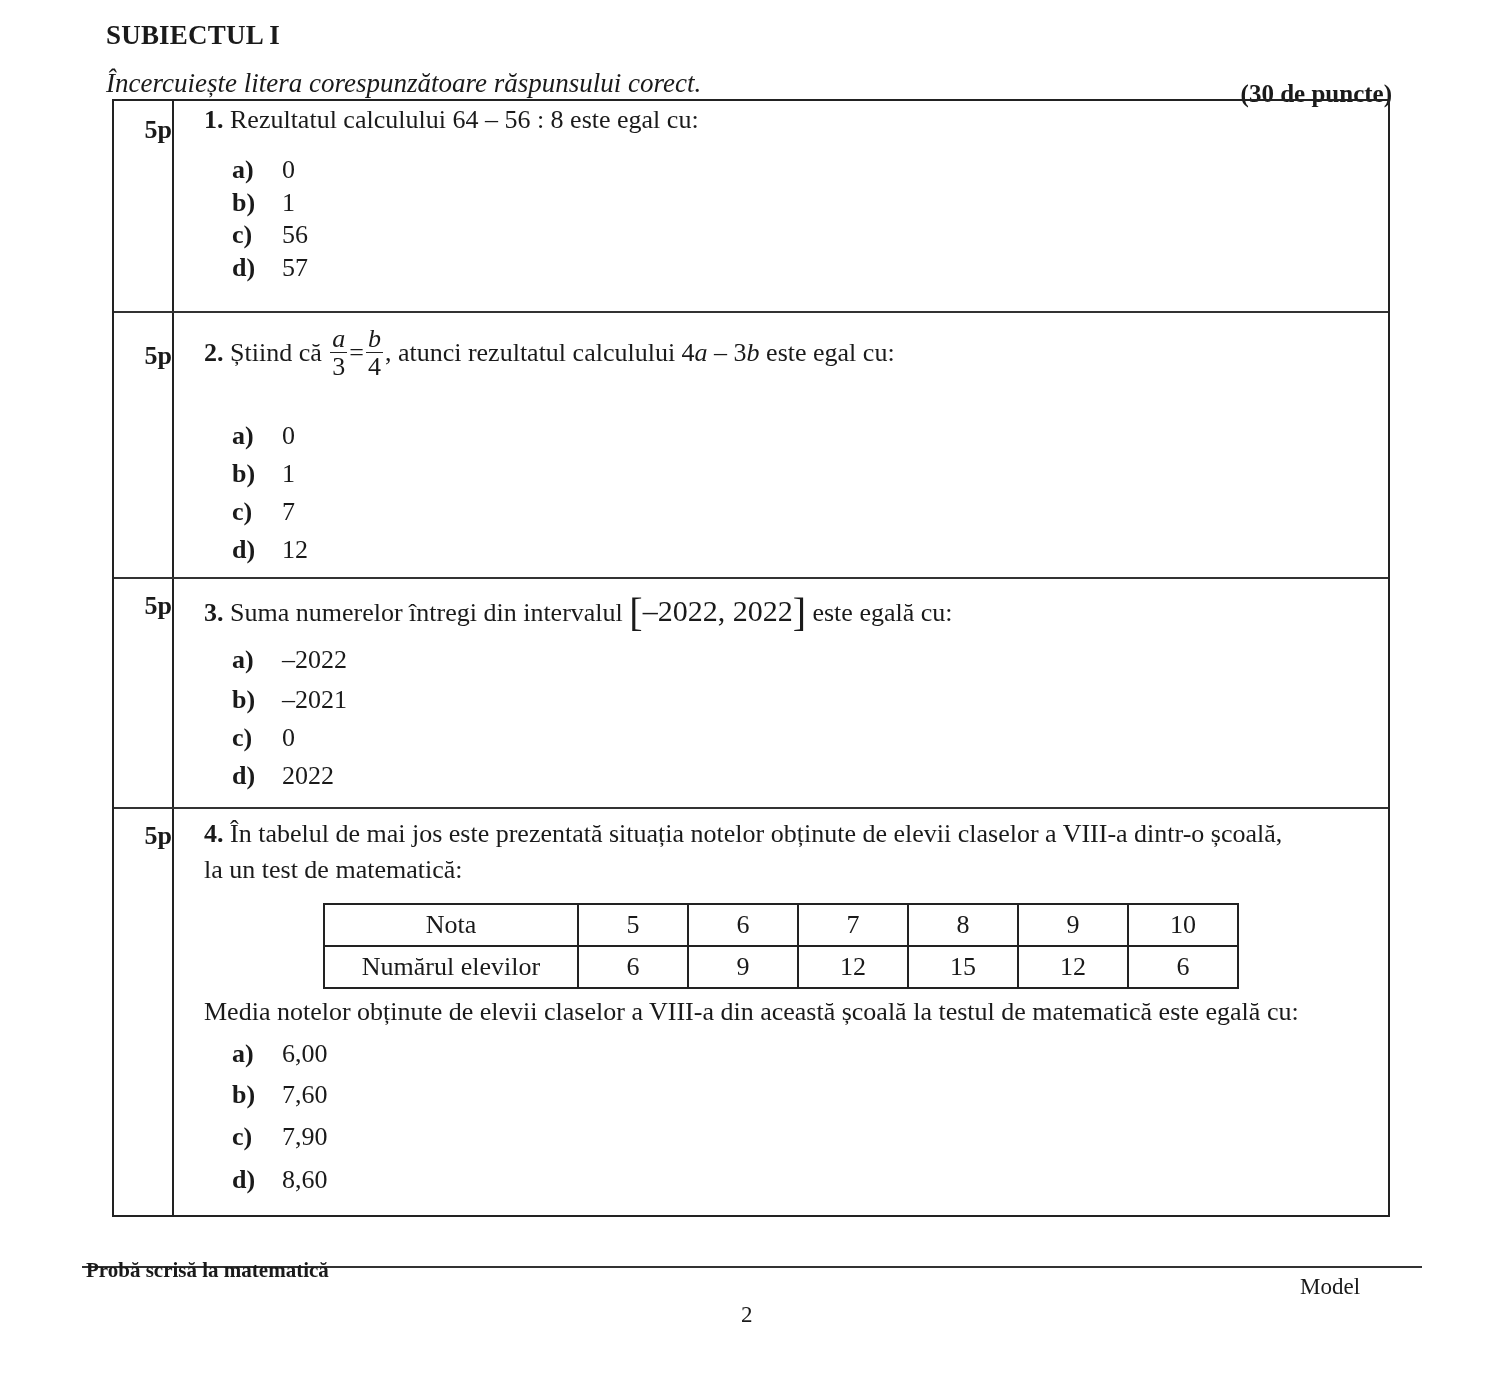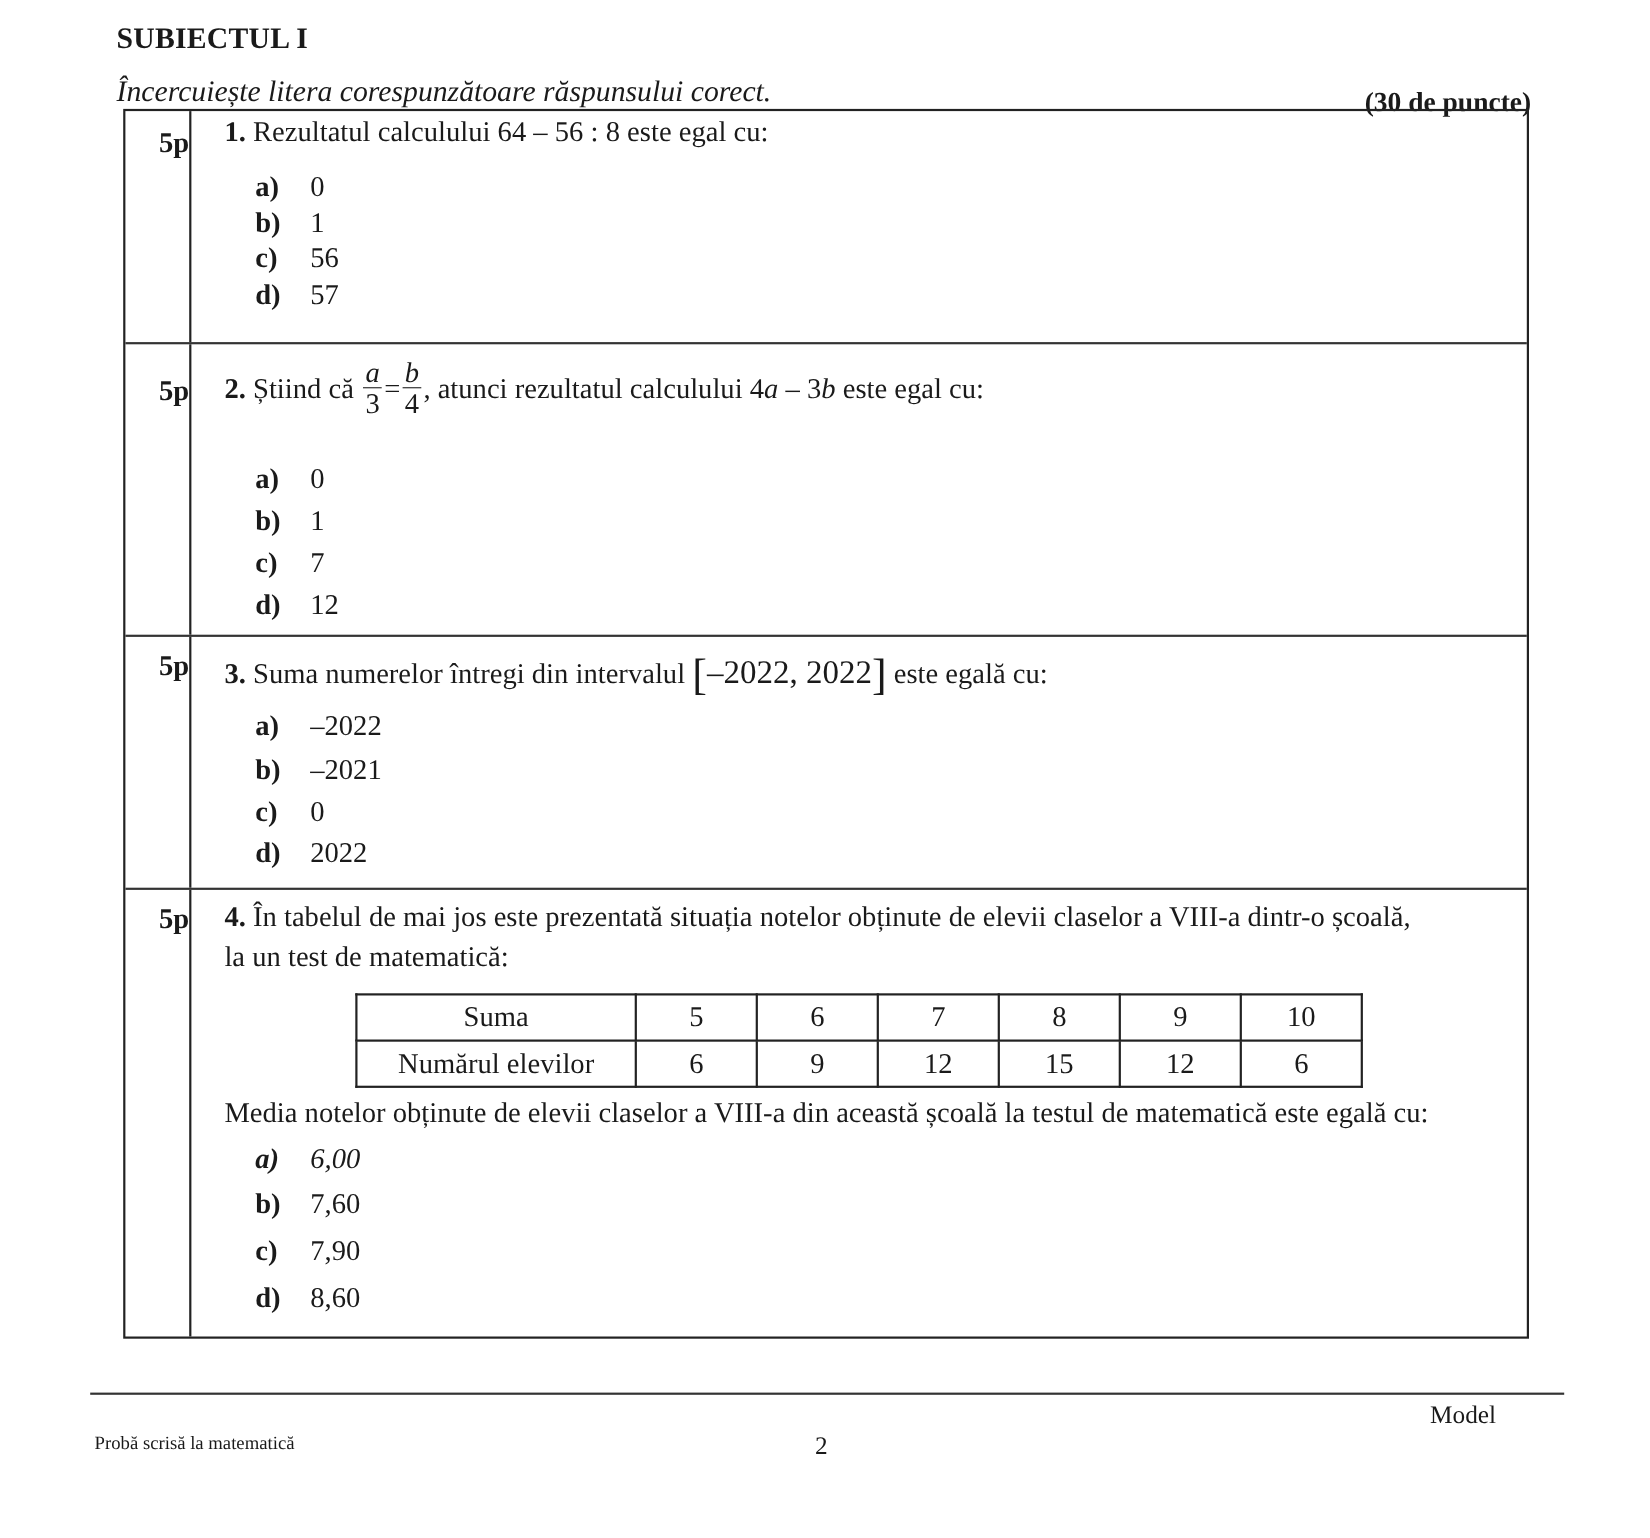--- a/index.html
+++ b/index.html
@@ -38,21 +38,21 @@
   #grades-table {
     position: absolute; left: 135px; top: 94px;
     border-collapse: collapse; font-size: 26px;
   }
   #grades-table td {
     border: 2px solid #222; text-align: center; height: 40px; padding: 0; width: 108px;
   }
   #grades-table td.head { width: 252px; }
 
   #footer-rule { left: 82px; top: 1266px; width: 1340px; height: 2px; background: #333; }
-  #footer-left { left: 86px; top: 1302px; font-size: 17px; }
+  #footer-left { left: 86px; top: 1258px; font-size: 21px; font-weight: bold; }
   #footer-right { left: 1300px; top: 1274px; font-size: 23px; }
   #page-number { left: 741px; top: 1302px; font-size: 23px; }
 </style>
 </head>
 <body>
 
 <div id="subject-title" class="abs">SUBIECTUL I</div>
 <div id="instruction" class="abs">Încercuiește litera corespunzătoare răspunsului corect.</div>
 <div id="points-total" class="abs">(30 de puncte)</div>
 
@@ -113,42 +113,42 @@
     <div class="content">
       <div class="q-text" style="top:10px;">
         <span class="q-num">4.</span>
         <span>În tabelul de  mai jos este prezentată situația notelor obținute de elevii claselor a VIII-a dintr-o școală,</span>
       </div>
       <div class="q-text" style="top:46px;">la un test de matematică:</div>
 
       <table id="grades-table">
         <tbody>
             <tr>
-          <td class="head">Suma</td>
+          <td class="head">Nota</td>
           <td>5</td>
           <td>6</td>
           <td>7</td>
           <td>8</td>
           <td>9</td>
           <td>10</td>
         </tr>
         <tr>
           <td class="head">Numărul elevilor</td>
           <td>6</td>
           <td>9</td>
           <td>12</td>
           <td>15</td>
           <td>12</td>
           <td>6</td>
         </tr>
       </tbody>
         </table>
 
       <div class="q-text" style="top:188px;">Media notelor obținute de elevii claselor a VIII-a din această școală la testul de matematică este egală cu:</div>
-      <div class="opt" style="top:230px;font-style:italic;"><span class="letter">a)</span><span>6,00</span></div>
+      <div class="opt" style="top:230px;"><span class="letter">a)</span><span>6,00</span></div>
       <div class="opt" style="top:271px;"><span class="letter">b)</span><span>7,60</span></div>
       <div class="opt" style="top:313px;"><span class="letter">c)</span><span>7,90</span></div>
       <div class="opt" style="top:356px;"><span class="letter">d)</span><span>8,60</span></div>
     </div>
   </div>
 </div>
 
 <div id="footer-rule" class="abs"></div>
 <div id="footer-left" class="abs">Probă scrisă la matematică</div>
 <div id="footer-right" class="abs">Model</div>

